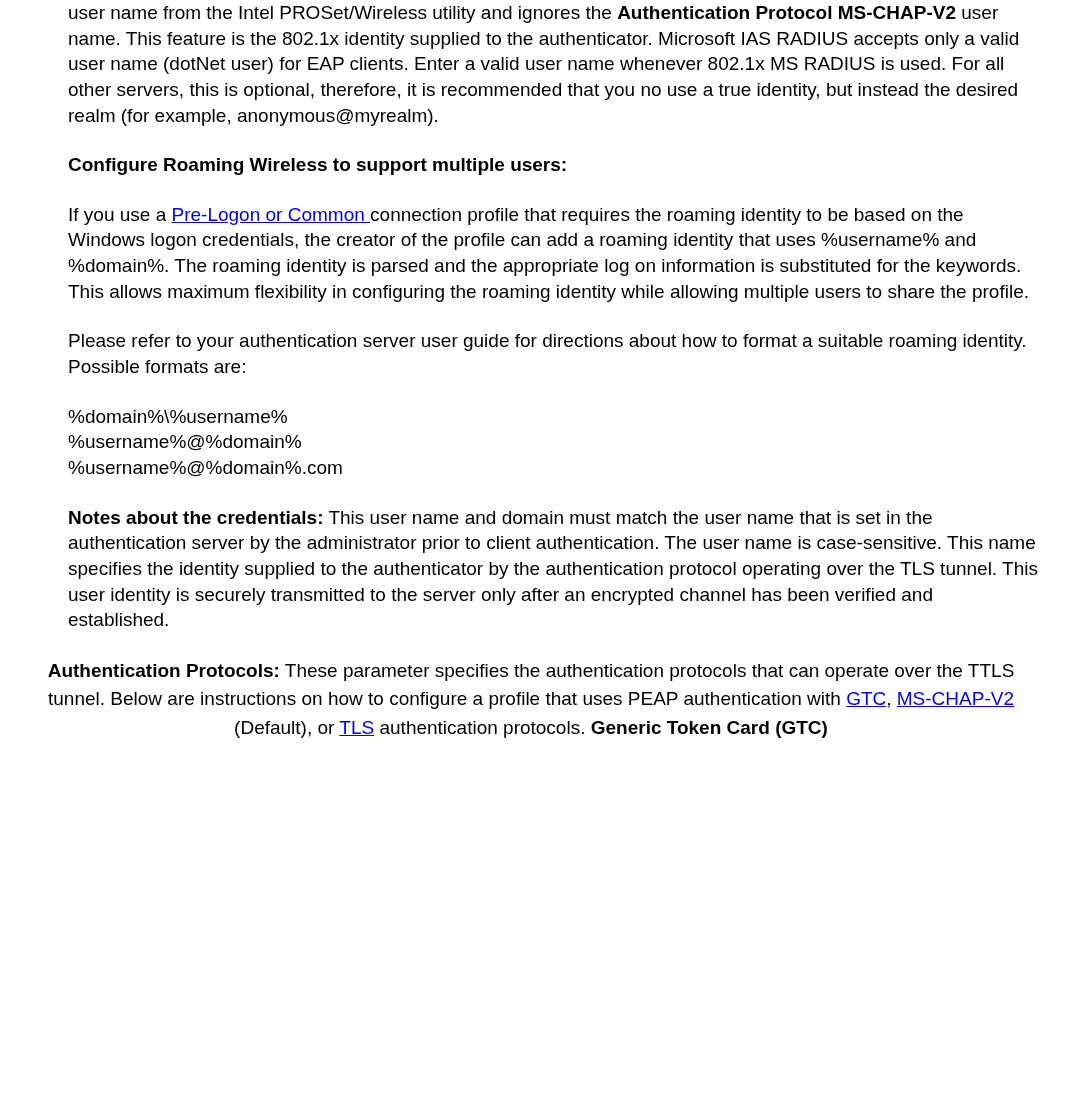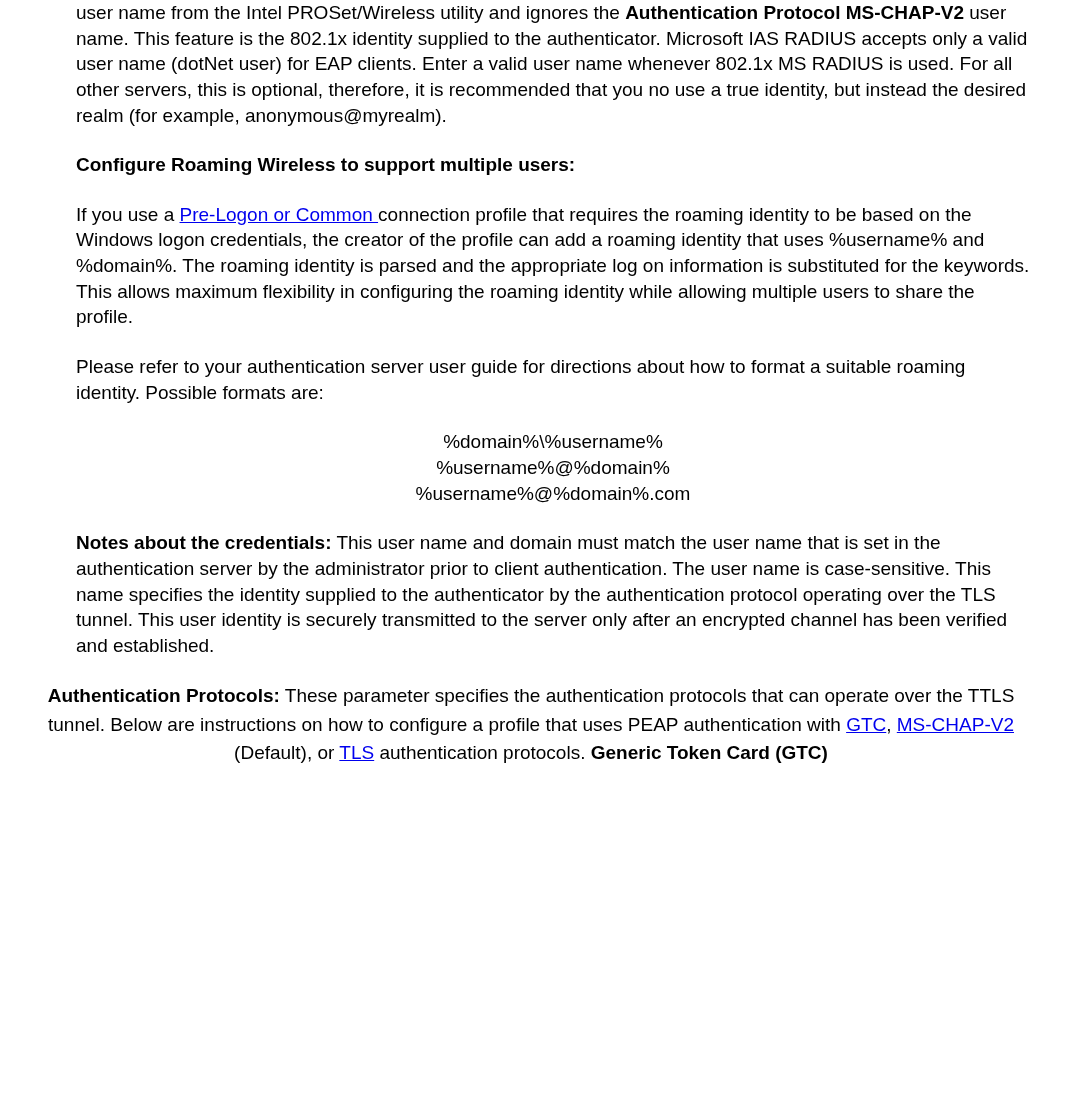--- a/index.html
+++ b/index.html
@@ -5,41 +5,40 @@
     body {
       font-family: Verdana, Geneva, sans-serif;
       font-size: 19px;
       line-height: 1.35;
       color: #000;
       margin: 0;
       padding: 0;
       width: 1072px;
     }
     .content {
-      padding: 0 32px;
+      padding: 0 24px;
     }
     .indented {
       padding-left: 44px;
       padding-right: 10px;
     }
     p {
       margin: 0 0 24px 0;
     }
     .bold {
       font-weight: bold;
     }
     a {
       color: #0000EE;
     }
     .formats {
       margin: 0 0 24px 0;
     }
     .format-line {
       display: block;
-      text-align: center;
     }
     .bottom-section {
       padding-left: 0;
       padding-right: 10px;
       text-align: center;
     }
     .bottom-section p {
       margin: 0;
       line-height: 1.5;
     }

